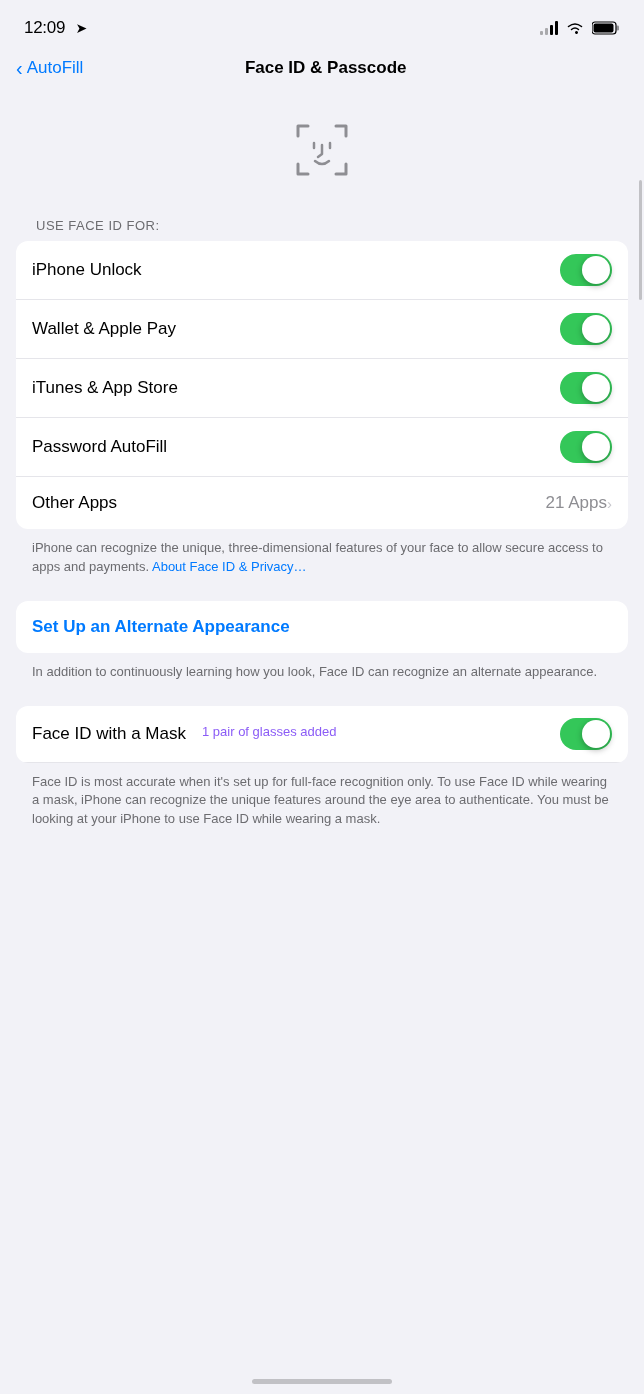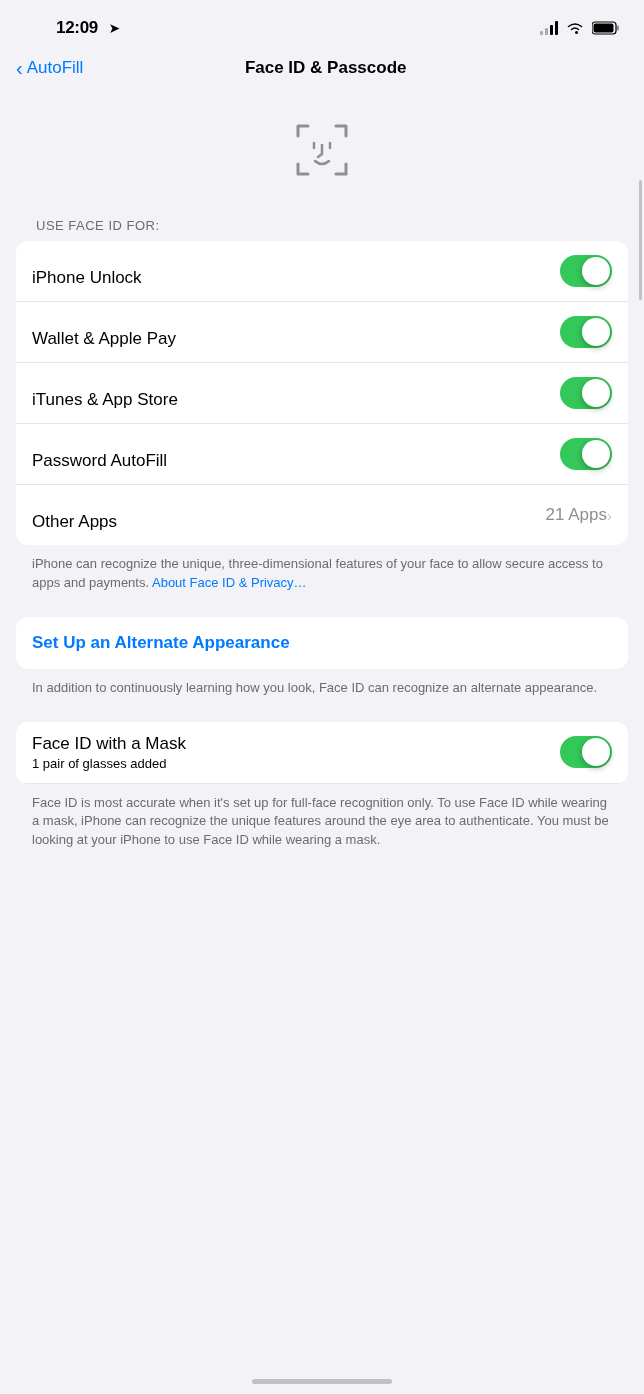--- a/index.html
+++ b/index.html
@@ -17,23 +17,22 @@
     
     .status-bar {
       display: flex;
       justify-content: space-between;
       align-items: center;
       padding: 14px 24px 8px 24px;
       height: 50px;
     }
     .status-time {
       font-size: 17px;
-      font-weight: 700;
+      font-weight: 400;
       letter-spacing: -0.3px;
-      margin-left: 32px;
     }
     .status-icons {
       display: flex;
       align-items: center;
       gap: 8px;
     }
     .signal-bars {
       display: flex;
       align-items: flex-end;
       gap: 2px;
@@ -104,21 +103,20 @@
       min-height: 52px;
       border-bottom: 1px solid #e5e5ea;
     }
     .settings-row:last-child {
       border-bottom: none;
     }
 
     .row-label {
       font-size: 17px;
       color: #000;
-      margin-top: 14px;
     }
 
     .row-right {
       display: flex;
       align-items: center;
     }
 
     .row-value {
       font-size: 17px;
       color: #8e8e93;
@@ -192,30 +190,30 @@
     
     .mask-row {
       display: flex;
       align-items: center;
       justify-content: space-between;
       padding: 12px 16px;
       border-bottom: 1px solid #e5e5ea;
     }
     .mask-row-left {
       display: flex;
-      flex-direction: column;
-      gap: 2px;
+      flex-direction: row;
+      gap: 16px;
     }
     .mask-label {
       font-size: 17px;
       color: #000;
     }
     .mask-sublabel {
       font-size: 13px;
-      color: #000000;
+      color: #8b5cf6;
     }
 
     
     .home-indicator {
       position: absolute;
       bottom: 10px;
       left: 50%;
       transform: translateX(-50%);
       width: 140px;
       height: 5px;

